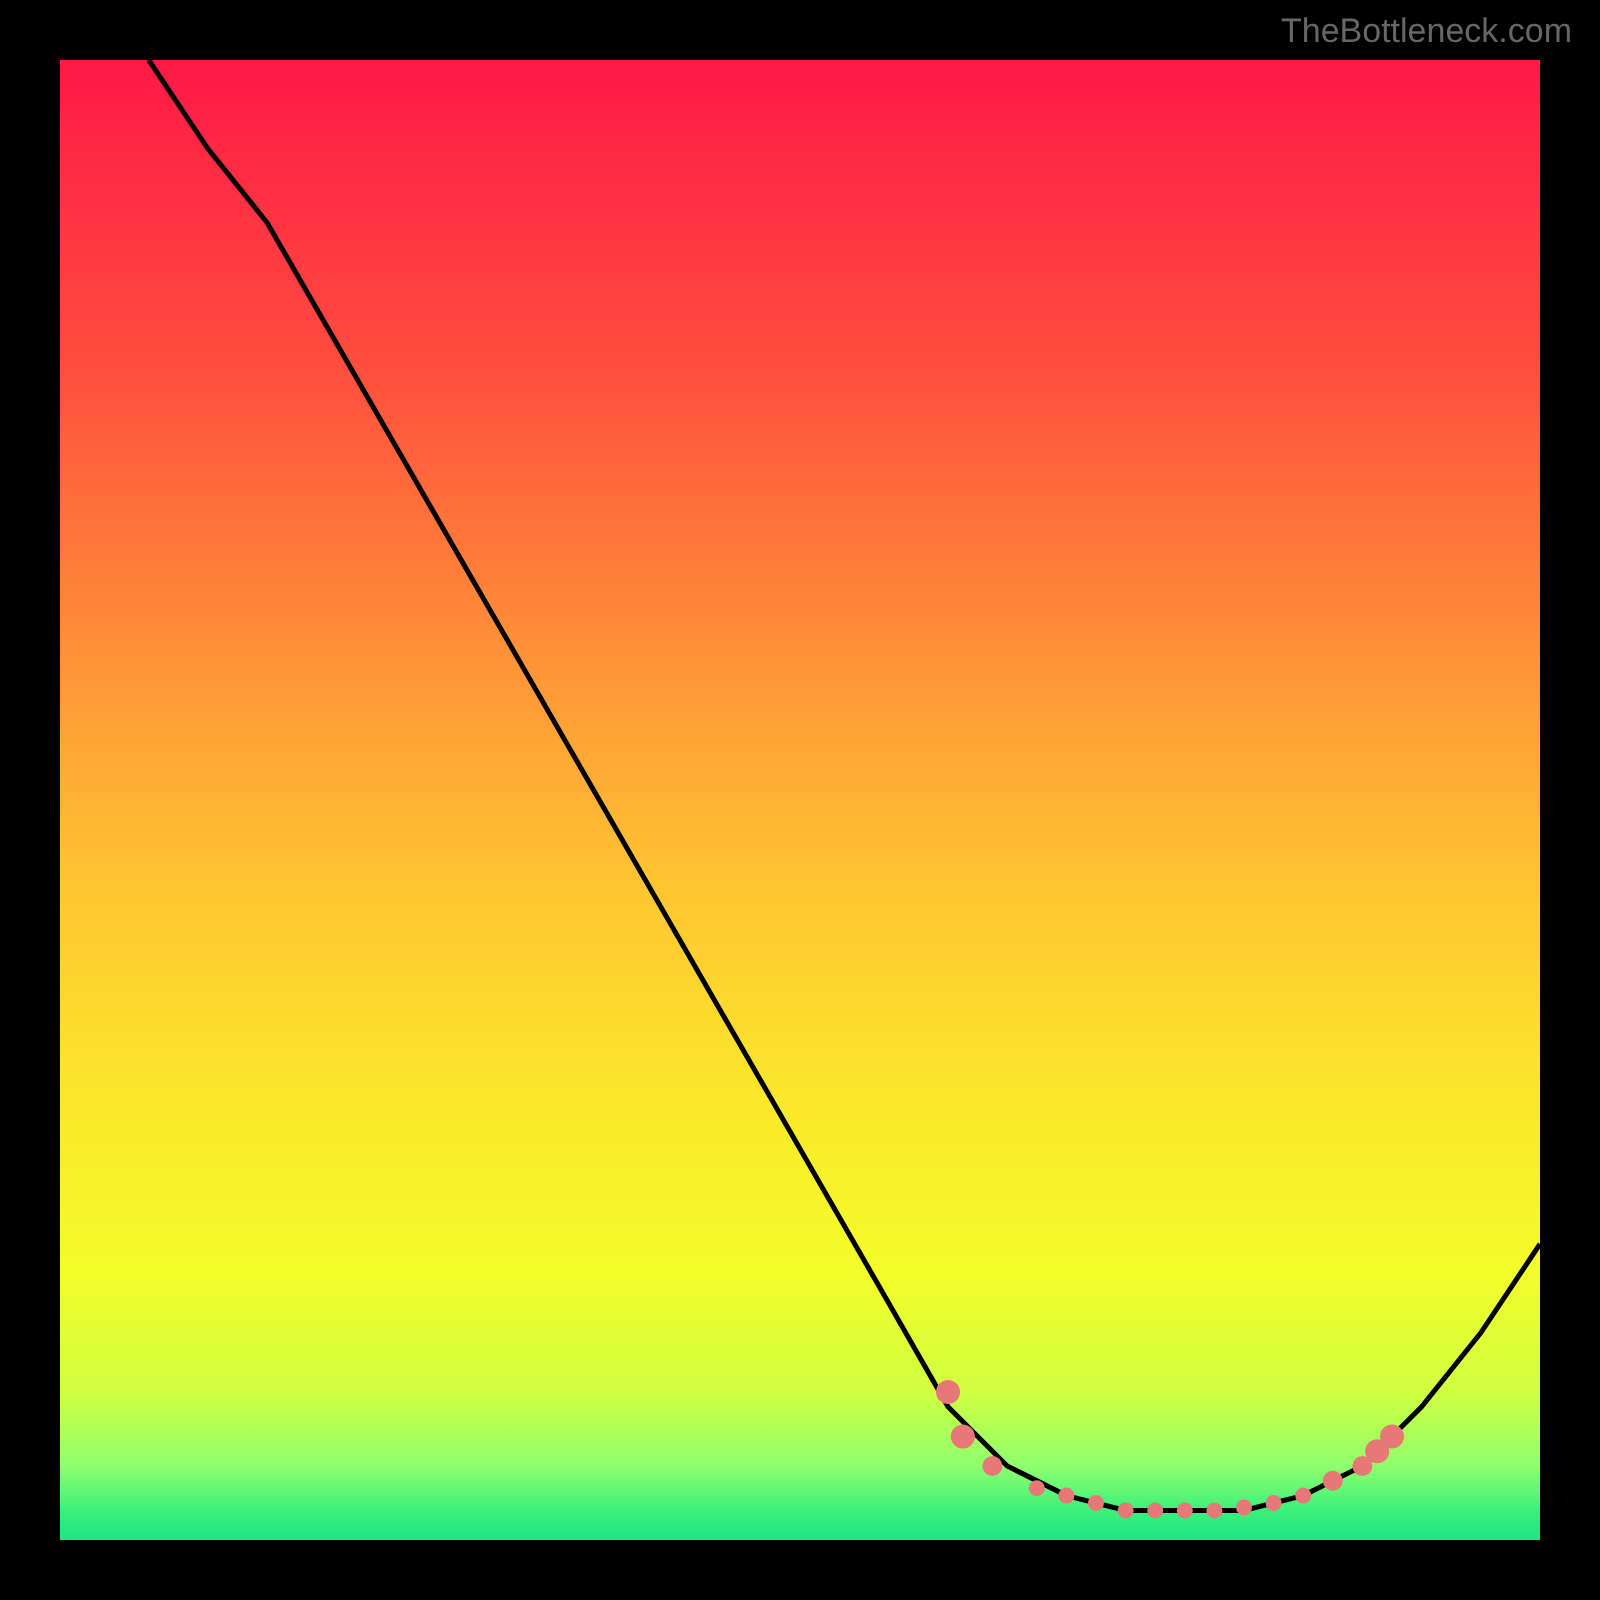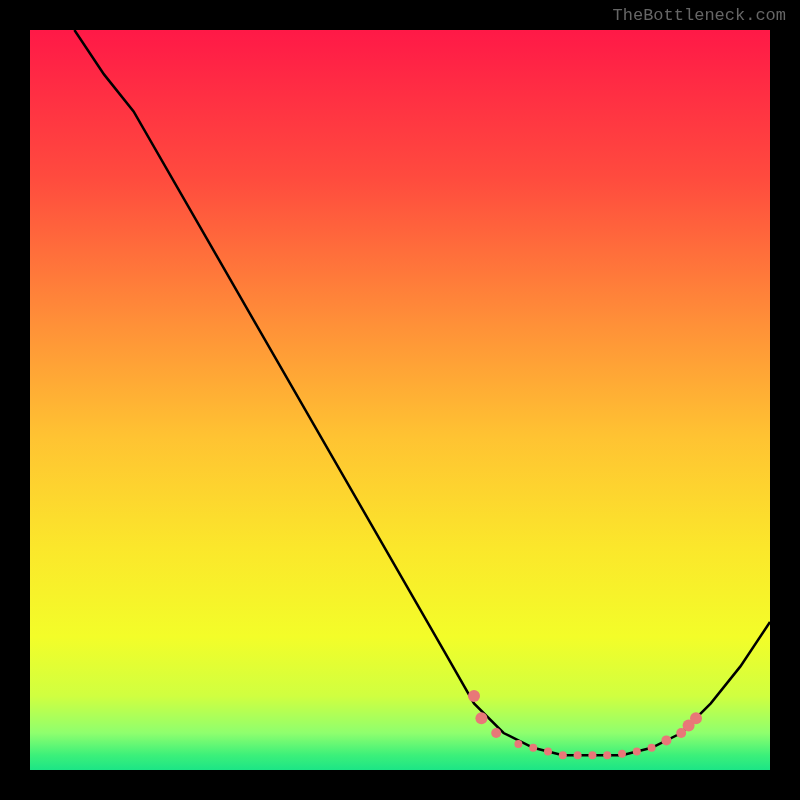--- a/index.html
+++ b/index.html
@@ -17,21 +17,20 @@
     }
 
     .watermark {
       position: absolute;
       top: 6px;
       right: 14px;
       color: #666;
       font-size: 17px;
       font-weight: 500;
       z-index: 10;
-      font-family: Liberation Mono, monospace;
     }
 
     .chart-container {
       position: absolute;
       top: 30px;
       left: 30px;
       width: 740px;
       height: 740px;
       overflow: hidden;
     }

